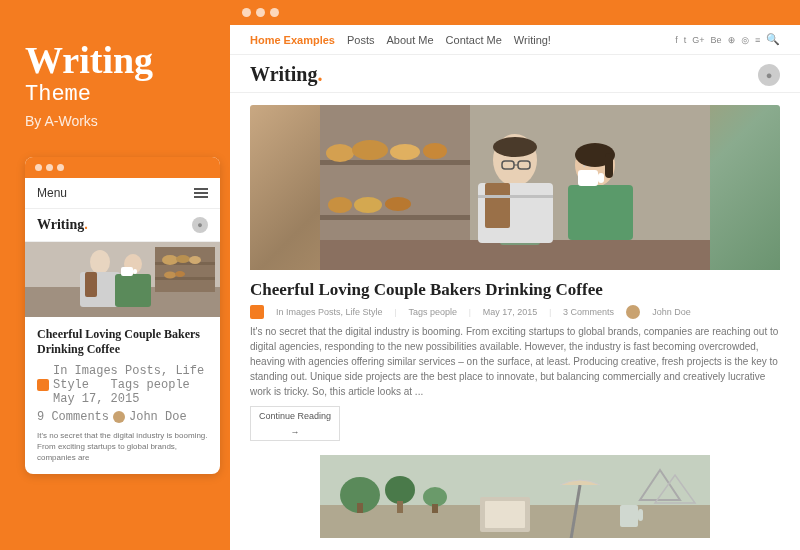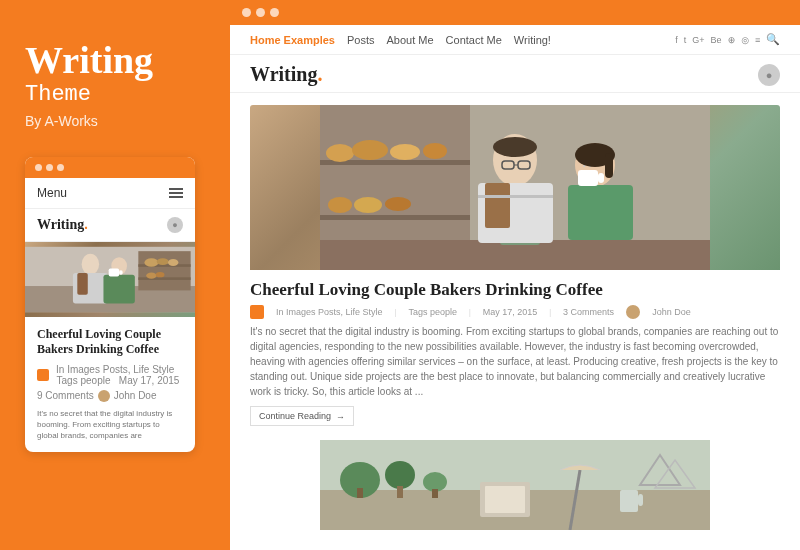--- a/index.html
+++ b/index.html
@@ -41,21 +41,21 @@
       color: rgba(255,255,255,0.85);
       font-family: Arial, sans-serif;
       margin-bottom: 28px;
     }
 
     
     .mobile-mockup {
       background: white;
       border-radius: 8px;
       overflow: hidden;
-      width: 170px;
+      width: 195px;
       box-shadow: 0 2px 10px rgba(0,0,0,0.15);
     }
     .mobile-top-bar {
       background: #F47C20;
       padding: 7px 10px;
       display: flex;
       align-items: center;
       gap: 4px;
     }
     .mobile-dot {
@@ -134,24 +134,23 @@
       gap: 4px;
       margin-bottom: 4px;
     }
     .meta-icon-small {
       width: 12px; height: 12px;
       background: #ddd;
       border-radius: 2px;
       flex-shrink: 0;
     }
     .mobile-meta-text {
-      font-size: 10px;
+      font-size: 12px;
       color: #888;
-      font-family: Liberation Sans, sans-serif;
-      text-align: center;
+      font-family: Liberation Mono, monospace;
     }
     .mobile-author-row {
       display: flex;
       align-items: center;
       gap: 4px;
       margin-bottom: 6px;
     }
     .mini-avatar {
       width: 12px; height: 12px;
       border-radius: 50%;
@@ -322,20 +321,21 @@
       display: inline-flex;
       align-items: center;
       gap: 5px;
       padding: 4px 8px;
       border: 1px solid #ddd;
       font-size: 9px;
       color: #555;
       font-family: Arial, sans-serif;
       cursor: pointer;
       background: white;
+      flex-direction: column;
     }
     
     .second-post-preview {
       width: 100%;
       height: 90px;
       border-radius: 3px;
       overflow: hidden;
       position: relative;
     }
 

